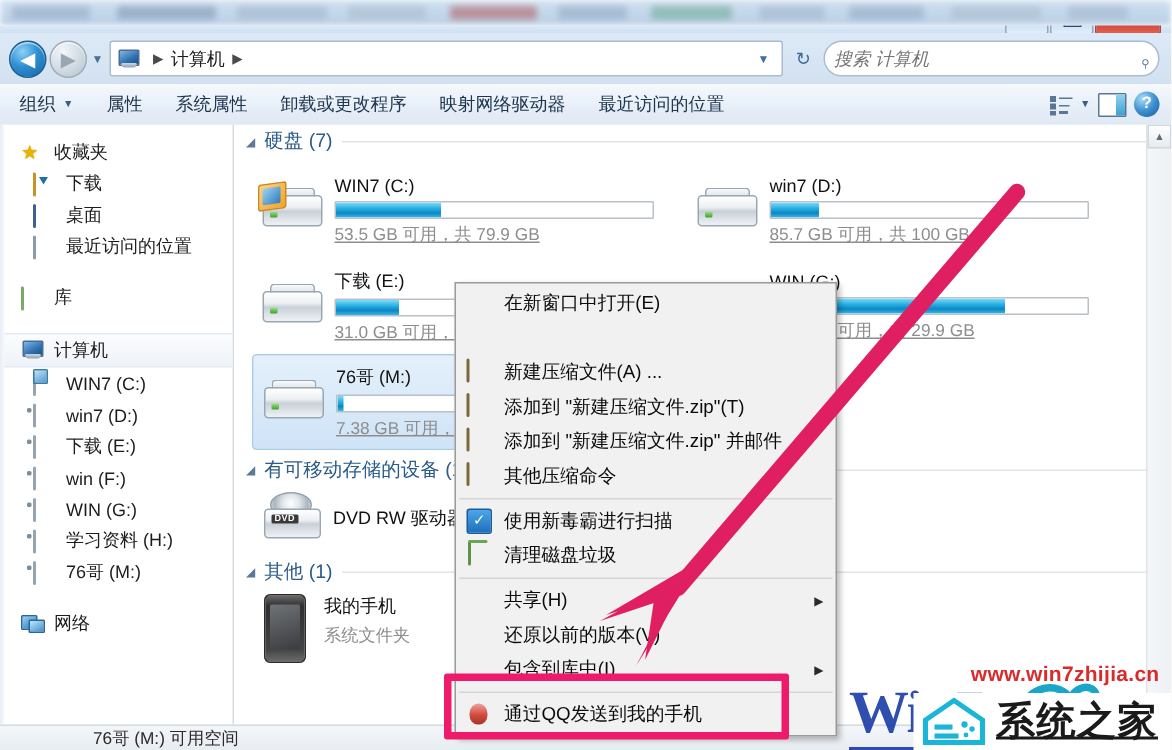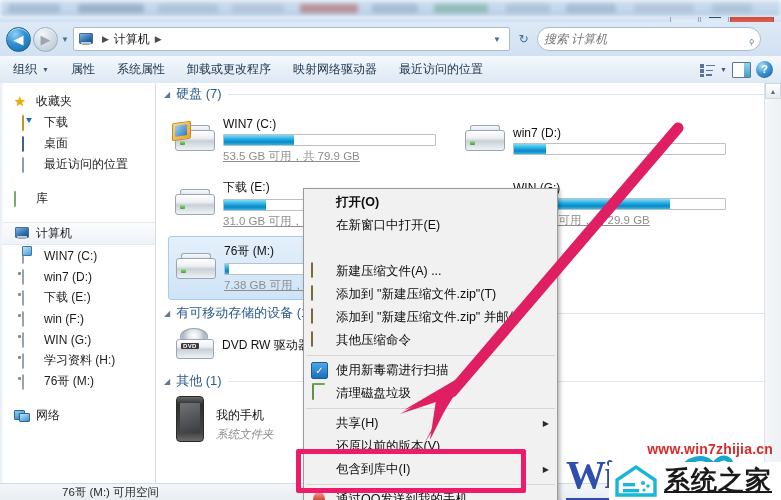--- a/index.html
+++ b/index.html
@@ -82,21 +82,21 @@
   }
   .crumb-sep{color:#4a4a4a;font-size:9px;margin:0 5px;}
   .crumb-txt{font-size:12px;color:#1a1a1a;}
   .crumb-dd{margin-left:auto;color:#3c6ea0;font-size:8px;padding-right:5px;}
   .refresh{
     width:19px;height:20px;display:flex;align-items:center;justify-content:center;
     color:#3f6d9c;font-size:12px;margin-right:4px;
   }
   .searchbox{
     width:222px;height:22px;background:#fff;border:1px solid #a9bdd1;border-radius:12px;
-    display:flex;align-items:center;margin-right:20px;
+    display:flex;align-items:center;margin-right:8px;
   }
   .searchbox input{
     flex:1;border:0;outline:0;background:transparent;padding:0 4px 0 6px;
     font-family:"Liberation Sans",sans-serif;font-size:12px;
     font-style:italic;color:#6d6d6d;
   }
   .searchicon{color:#4b6f93;font-size:12px;padding-right:6px;transform:rotate(-45deg);}
 
   
   .toolbar{
@@ -279,32 +279,32 @@
     position:absolute;left:2px;top:11px;width:36px;height:18px;border-radius:3px;
     background:linear-gradient(180deg,#ffffff 0%,#eceff2 38%,#c8d0d7 52%,#eef2f5 100%);
     border:1px solid #9aa7b3;
   }
   .dvdicon .lbl{
     position:absolute;left:7px;top:15px;font-size:6px;font-weight:bold;
     color:#fff;background:#3a3a3a;padding:0 2px;border-radius:1px;letter-spacing:.3px;
   }
   .devname{font-size:12px;color:#111;}
 
-  .phonerow{display:flex;align-items:flex-end;gap:12px;padding:4px 0 0 20px;}
+  .phonerow{display:flex;align-items:flex-start;gap:12px;padding:4px 0 0 20px;}
   .phoneicon{
     width:26px;height:44px;border-radius:4px;flex:none;
     background:linear-gradient(180deg,#6a6a6a 0%,#2e2e2e 16%,#454545 82%,#6a6a6a 100%);
     border:1px solid #2a2a2a;position:relative;
   }
   .phoneicon::after{
     content:"";position:absolute;left:3px;top:6px;right:3px;bottom:8px;border-radius:1px;
     background:linear-gradient(160deg,#6f7276,#3a3c3f);
   }
   .phonetxt1{font-size:12px;color:#111;}
-  .phonetxt2{font-size:11.5px;color:#8d8d8d;margin-top:3px;font-style:italic;}
+  .phonetxt2{font-size:11.5px;color:#8d8d8d;margin-top:3px;}
 
   
   .vscroll{
     position:absolute;right:0;top:0;width:16px;height:100%;
     background:linear-gradient(90deg,#f4f6f8,#eef1f4);border-left:1px solid #dde3e9;
   }
   .vs-up,.vs-dn{
     position:absolute;left:0;width:16px;height:16px;
     background:linear-gradient(180deg,#fdfefe,#e7ebef);border:1px solid #cfd6dd;
     box-sizing:border-box;display:flex;align-items:center;justify-content:center;
@@ -600,20 +600,21 @@
               <span class="drvicon">
                 <i class="top"></i>
                 <i class="body"></i>
                 <i class="led"></i>
               </span>
               <span class="drvinfo">
                 <div class="drvname">win7 (D:)</div>
                 <div class="bar">
                   <div class="fill" style="width: 15%;"></div>
                 </div>
+                <div class="drvsize">85.7 GB 可用，共 100 GB</div>
               </span>
             </div>
             <div class="drv">
               <span class="drvicon">
                 <i class="top"></i>
                 <i class="body"></i>
                 <i class="led"></i>
               </span>
               <span class="drvinfo">
                 <div class="drvname">下载 (E:)</div>
@@ -691,24 +692,20 @@
           </div>
         </div>
       </div>
     </div>
 
     <div class="statusbar">
       <span class="status-txt">76哥 (M:) 可用空间</span>
     </div>
 
     <div class="ctxmenu" id="ctxmenu">
-        <div class="ctx-item bold">
-          <span class="ctx-ic blank"></span>
-          <span>打开(O)</span>
-        </div>
         <div class="ctx-item">
           <span class="ctx-ic blank"></span>
           <span>在新窗口中打开(E)</span>
         </div>
         <div class="ctx-item">
           <span class="ctx-ic blank"></span>
         </div>
         <div class="ctx-item">
           <span class="ctx-ic"><i class="ic-rar"></i></span>
           <span>新建压缩文件(A) ...</span>

